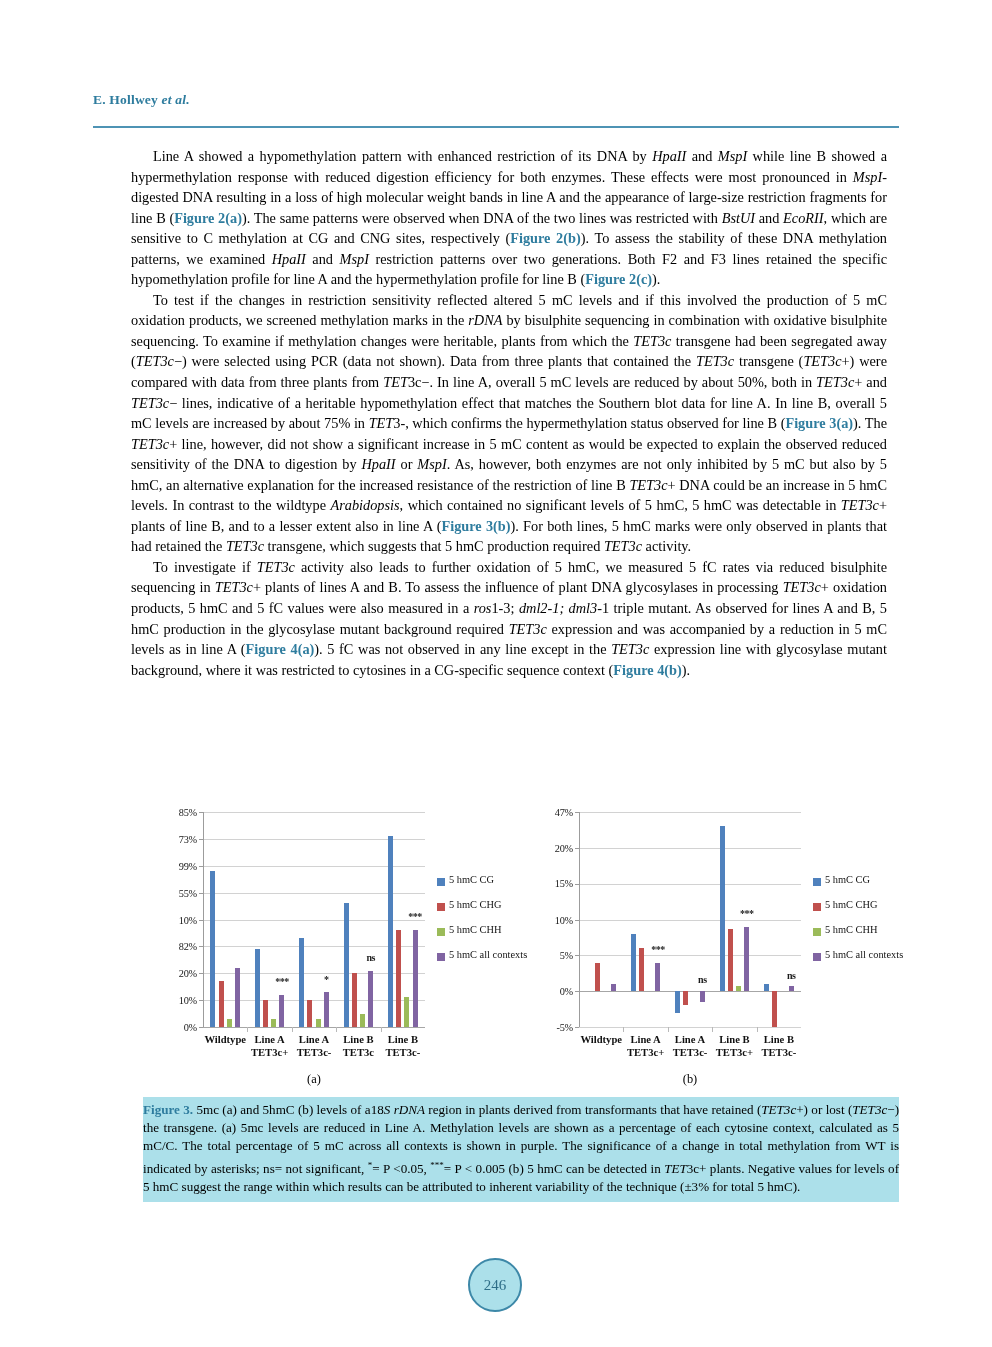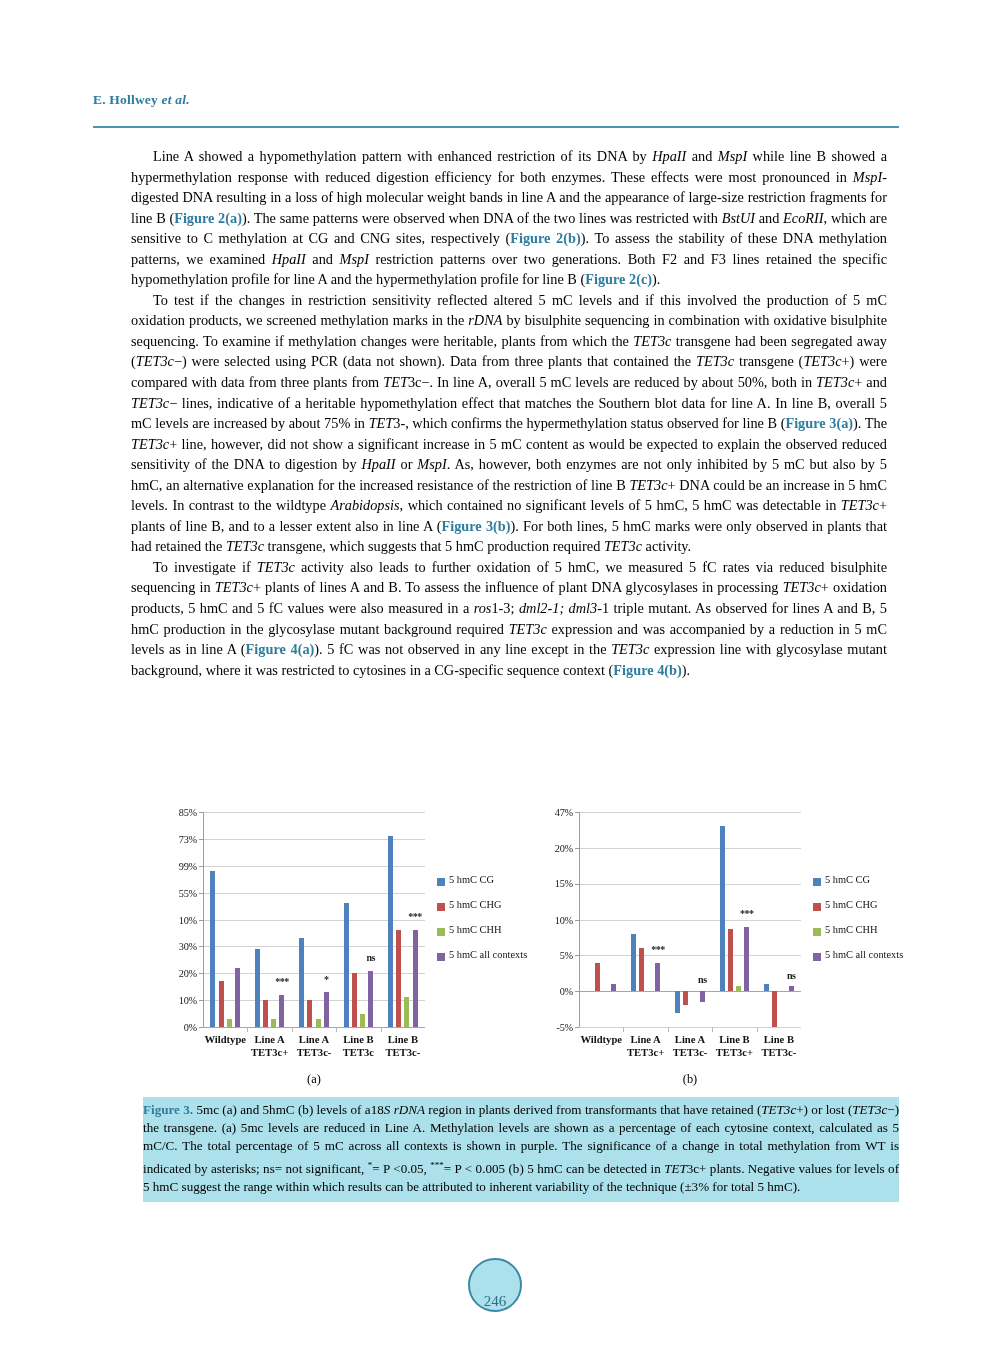--- a/index.html
+++ b/index.html
@@ -122,21 +122,21 @@
     color:#000;
   }
   .caption .figno{color:#2e7c9e;font-weight:bold;}
   sup{font-size:9px;vertical-align:super;}
   
   .pagenum{
     position:absolute;left:468px;top:1258px;
     width:54px;height:54px;border-radius:50%;
     background:#ace0ea;border:2px solid #3d88a8;
     box-sizing:border-box;
-    display:flex;align-items:flex-end;justify-content:center;
+    display:flex;align-items:center;justify-content:center;
     font-size:15px;color:#2e6e88;
     font-family:"Liberation Serif", serif;
   }
 </style>
 </head>
 <body>
 
 <div class="page">
 
   <div class="running-head">
@@ -155,21 +155,21 @@
         <div class="zeroline" style="left: 52px; top: 227px; width: 222px;"></div>
         <div class="ylab" style="top: 227px; right: 326px;">0%</div>
         <div class="tickmark" style="left: 48px; top: 227px;"></div>
         <div class="gridline" style="left: 52px; top: 200px; width: 222px;"></div>
         <div class="ylab" style="top: 200.125px; right: 326px;">10%</div>
         <div class="tickmark" style="left: 48px; top: 200px;"></div>
         <div class="gridline" style="left: 52px; top: 173px; width: 222px;"></div>
         <div class="ylab" style="top: 173.25px; right: 326px;">20%</div>
         <div class="tickmark" style="left: 48px; top: 173px;"></div>
         <div class="gridline" style="left: 52px; top: 146px; width: 222px;"></div>
-        <div class="ylab" style="top: 146.375px; right: 326px;">30%</div>
+        <div class="ylab" style="top: 146.375px; right: 326px;">82%</div>
         <div class="tickmark" style="left: 48px; top: 146px;"></div>
         <div class="gridline" style="left: 52px; top: 120px; width: 222px;"></div>
         <div class="ylab" style="top: 119.5px; right: 326px;">10%</div>
         <div class="tickmark" style="left: 48px; top: 120px;"></div>
         <div class="gridline" style="left: 52px; top: 93px; width: 222px;"></div>
         <div class="ylab" style="top: 92.625px; right: 326px;">55%</div>
         <div class="tickmark" style="left: 48px; top: 93px;"></div>
         <div class="gridline" style="left: 52px; top: 66px; width: 222px;"></div>
         <div class="ylab" style="top: 65.75px; right: 326px;">99%</div>
         <div class="tickmark" style="left: 48px; top: 66px;"></div>

